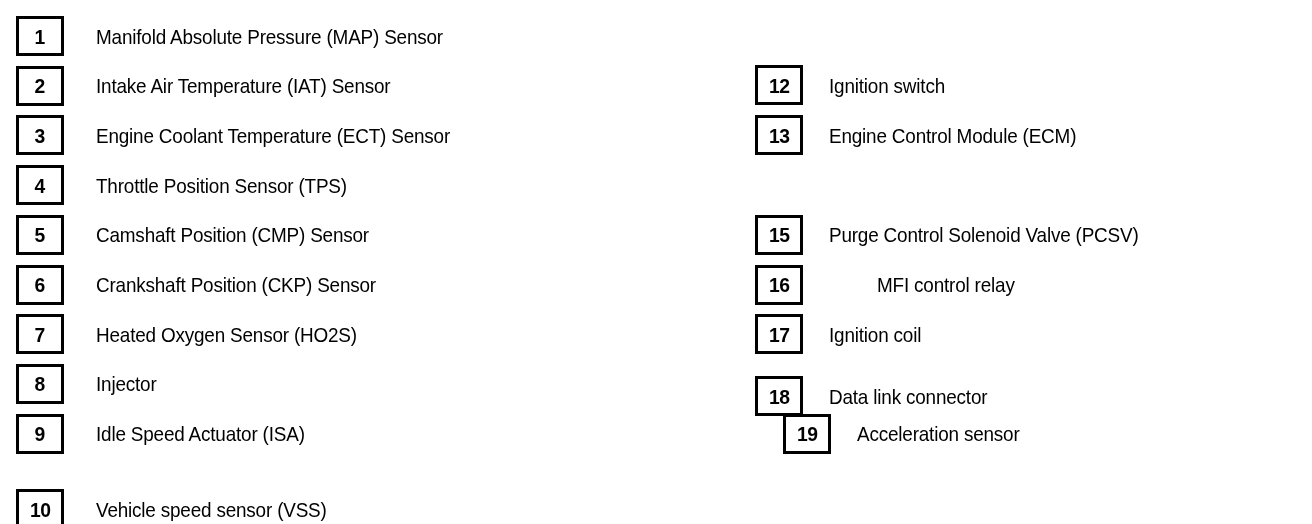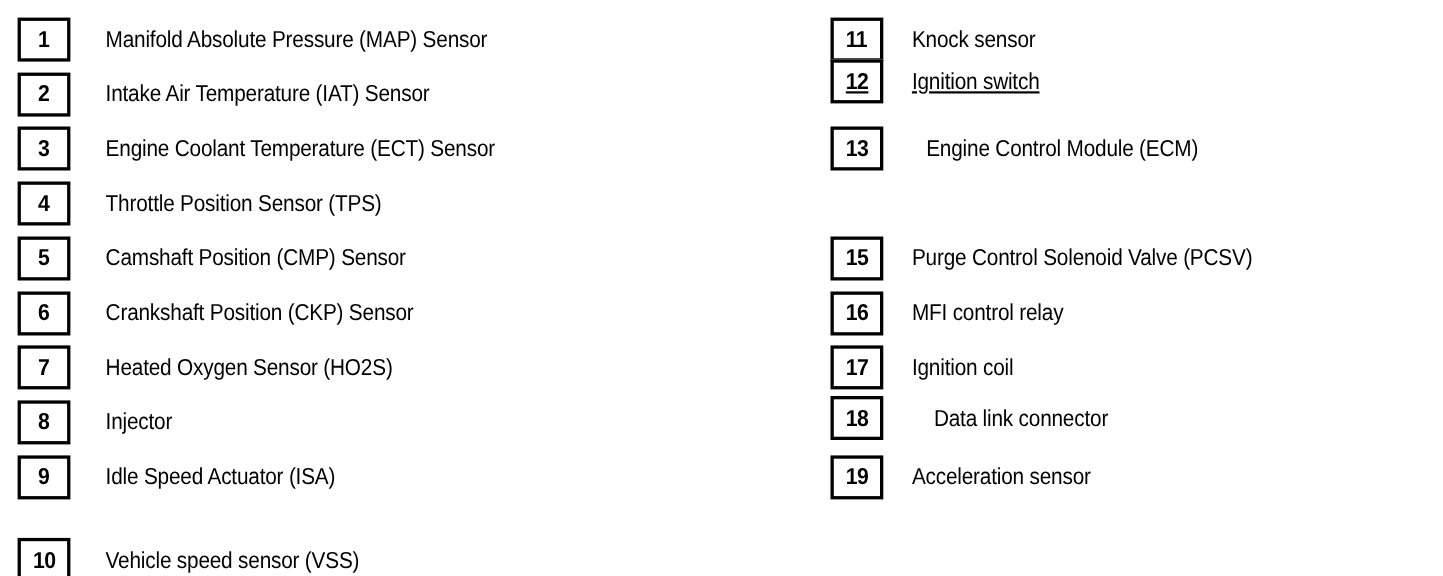--- a/index.html
+++ b/index.html
@@ -139,63 +139,57 @@
       </div>
       <div class="legend-row" style="top: 489px;">
         <div class="item-number-box">
           <span class="item-number">10</span>
         </div>
         <span class="item-label">Vehicle speed sensor (VSS)</span>
       </div>
     </div>
 
   <div class="legend-column" id="column-right">
-      <div class="legend-row" style="top: 16px;">
-        <div class="item-number-box">
-          <span class="item-number">11</span>
-        </div>
-        <span class="item-label">Knock sensor</span>
-      </div>
-      <div class="legend-row" style="top: 54px; text-decoration: underline;">
+      <div class="legend-row" style="top: 65px;">
         <div class="item-number-box">
           <span class="item-number">12</span>
         </div>
         <span class="item-label">Ignition switch</span>
       </div>
-      <div class="legend-row" style="top: 115.4px; gap: 13px;">
+      <div class="legend-row" style="top: 115.4px;">
         <div class="item-number-box">
           <span class="item-number">13</span>
         </div>
         <span class="item-label">Engine Control Module (ECM)</span>
       </div>
       <div class="legend-row" style="top: 214.8px; text-align: center;">
         <div class="item-number-box">
           <span class="item-number">15</span>
         </div>
         <span class="item-label">Purge Control Solenoid Valve (PCSV)</span>
       </div>
-      <div class="legend-row" style="top: 264.5px;">
+      <div class="legend-row" style="top: 264.5px; gap: 48px;">
         <div class="item-number-box">
           <span class="item-number">16</span>
         </div>
         <span class="item-label">MFI control relay</span>
       </div>
       <div class="legend-row" style="top: 314.2px; justify-content: center;">
         <div class="item-number-box">
           <span class="item-number">17</span>
         </div>
         <span class="item-label">Ignition coil</span>
       </div>
-      <div class="legend-row" style="top: 360px; gap: 20px;">
+      <div class="legend-row" style="top: 376px;">
         <div class="item-number-box">
           <span class="item-number">18</span>
         </div>
         <span class="item-label">Data link connector</span>
       </div>
-      <div class="legend-row" style="top: 413.6px;">
+      <div class="legend-row" style="top: 413.6px; margin-left: 28px;">
         <div class="item-number-box">
           <span class="item-number">19</span>
         </div>
         <span class="item-label">Acceleration sensor</span>
       </div>
     </div>
 
 </div>
 
 </body></html>

